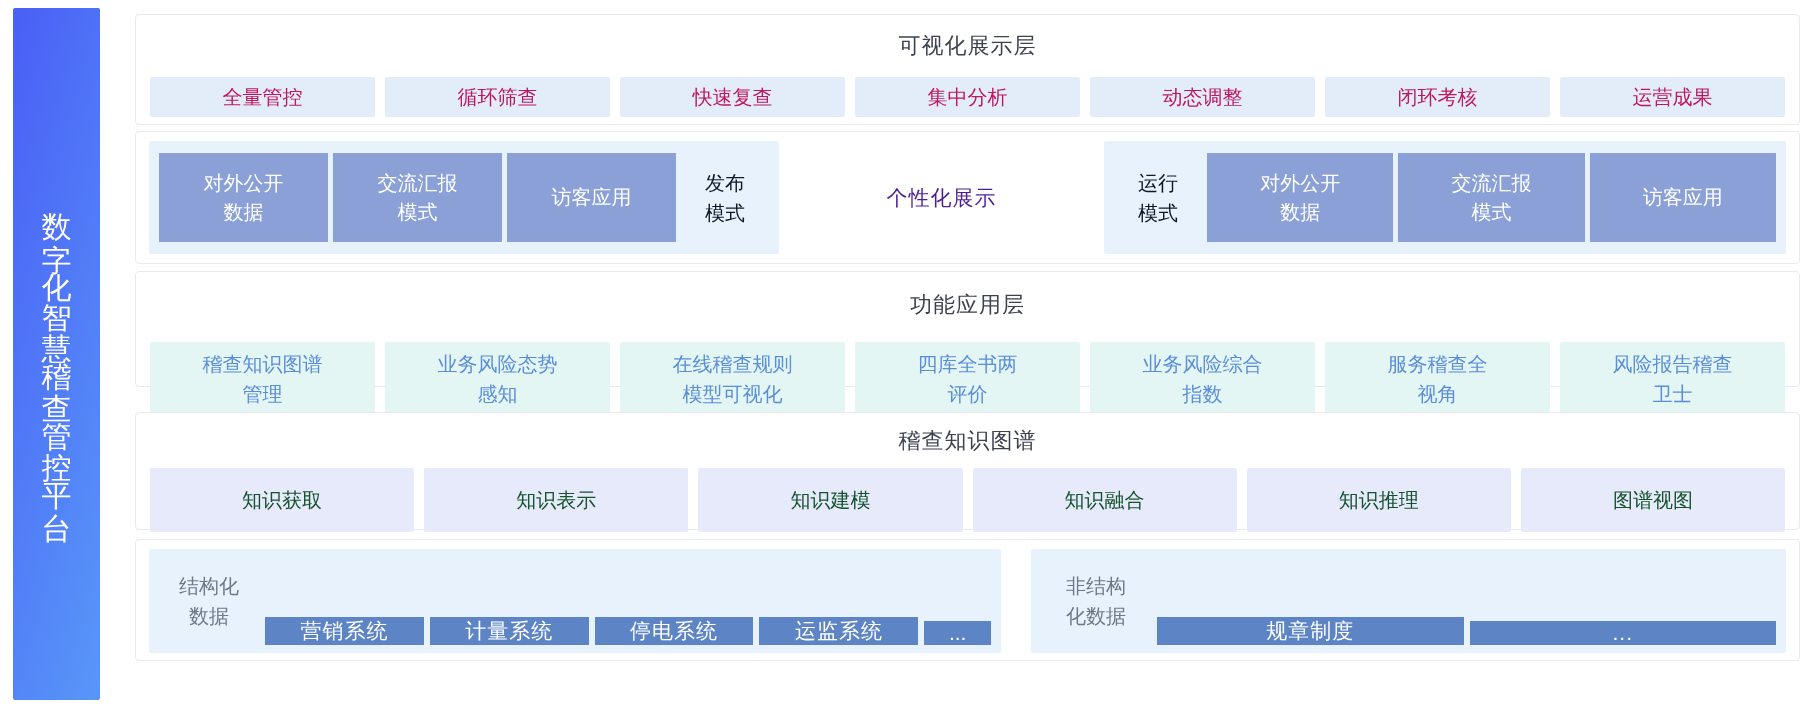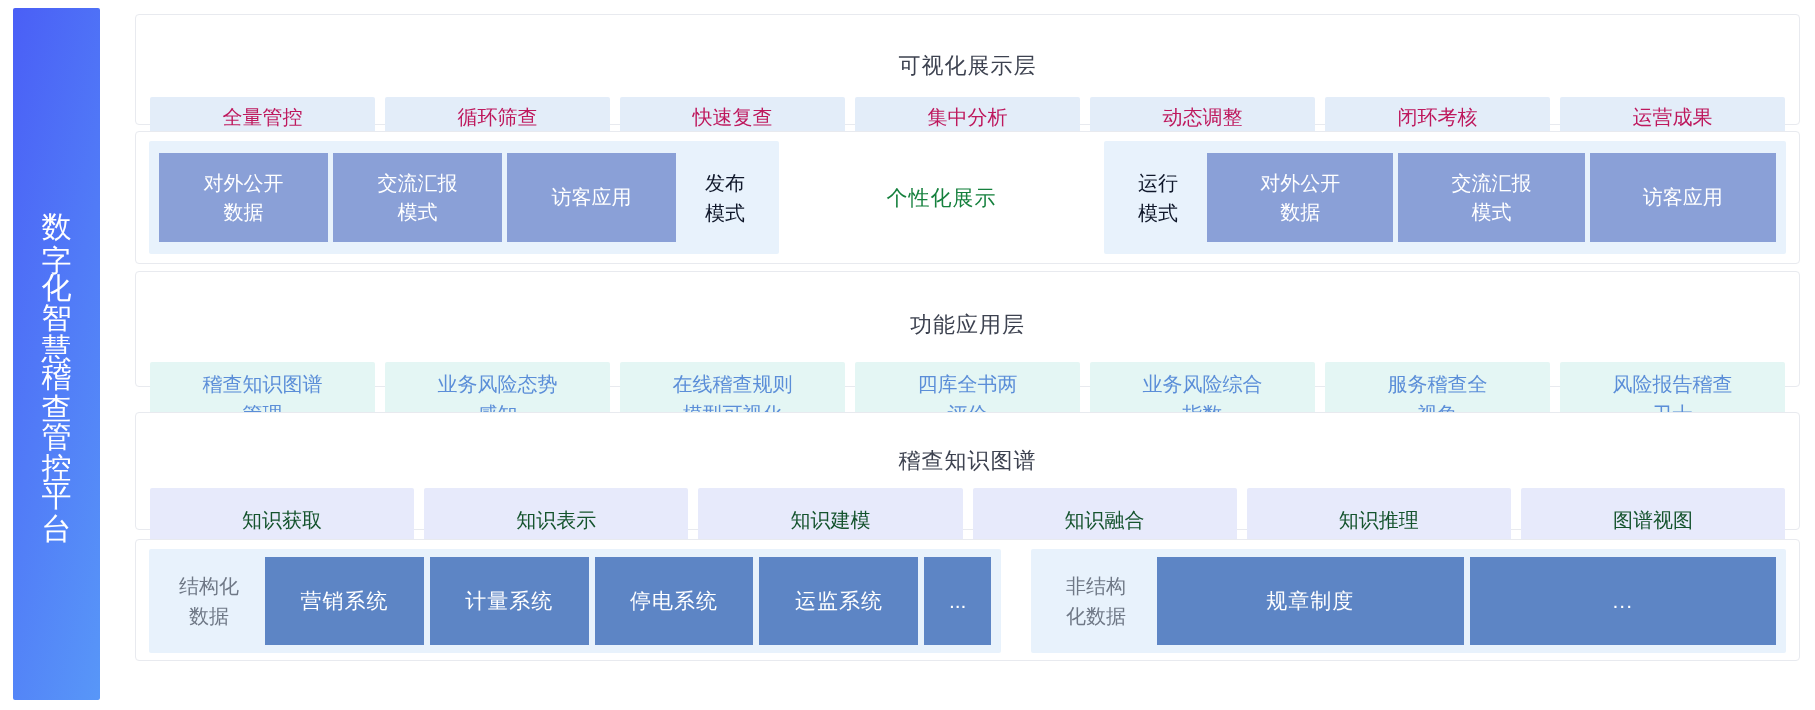--- a/index.html
+++ b/index.html
@@ -25,21 +25,20 @@
     position:absolute;left:135px;top:14px;width:1665px;
     display:flex;flex-direction:column;
   }
   .layer-box{
     background:#ffffff;border:1px solid #e8eaef;border-radius:4px;
     box-sizing:border-box;
   }
   .layer-title{
     text-align:center;font-size:22px;color:#3d4250;font-weight:500;
     letter-spacing:1px;
-    margin-top:20px;
   }
   .chip-row{display:flex;gap:10px;padding:0 14px;}
   .chip{
     flex:1;display:flex;align-items:center;justify-content:center;
     text-align:center;white-space:pre-line;border-radius:2px;
     font-size:20px;line-height:1.5;
   }
   
   .row1{height:111px;margin-bottom:6px;padding-top:16px;}
   .row1 .chip-row{margin-top:16px;}
@@ -56,36 +55,36 @@
   .peri-box{
     flex:1;background:#8aa0d7;color:#ffffff;display:flex;
     align-items:center;justify-content:center;text-align:center;
     white-space:pre-line;font-size:20px;line-height:1.45;
   }
   .mode-label{
     width:88px;align-self:center;color:#0f172a;font-size:20px;
     text-align:center;white-space:pre-line;line-height:1.5;
   }
   .center-label{
-    flex:1;text-align:center;font-size:21px;color:#15803d;font-weight:500;
+    flex:1;text-align:center;font-size:21px;color:#4c1d95;font-weight:500;
     letter-spacing:1px;
   }
   
   .row3{height:116px;margin-bottom:25px;padding-top:18px;}
   .row3 .chip-row{margin-top:22px;}
   .row3 .chip{height:74px;background:#e4f6f4;color:#5b8ed8;}
   
   .row4{height:118px;margin-bottom:9px;padding-top:13px;}
   .row4 .chip-row{margin-top:12px;}
   .row4 .chip{height:64px;background:#e7eafb;color:#14532d;}
   
   .row5{height:122px;display:flex;gap:30px;padding:9px 13px;}
   .src-panel{
     background:#e8f2fc;height:104px;box-sizing:border-box;
-    display:flex;gap:6px;padding:8px 10px;border-radius:2px;
+    display:flex;gap:6px;padding:8px 10px;border-radius:2px;align-items:flex-end;
   }
   .src-panel.left{width:852px;}
   .src-panel.right{flex:1;}
   .src-label{
     align-self:center;color:#6f7886;font-size:20px;text-align:center;
     white-space:pre-line;line-height:1.5;
   }
   .src-panel.left .src-label{width:100px;}
   .src-panel.right .src-label{width:110px;}
   .sys-box{

